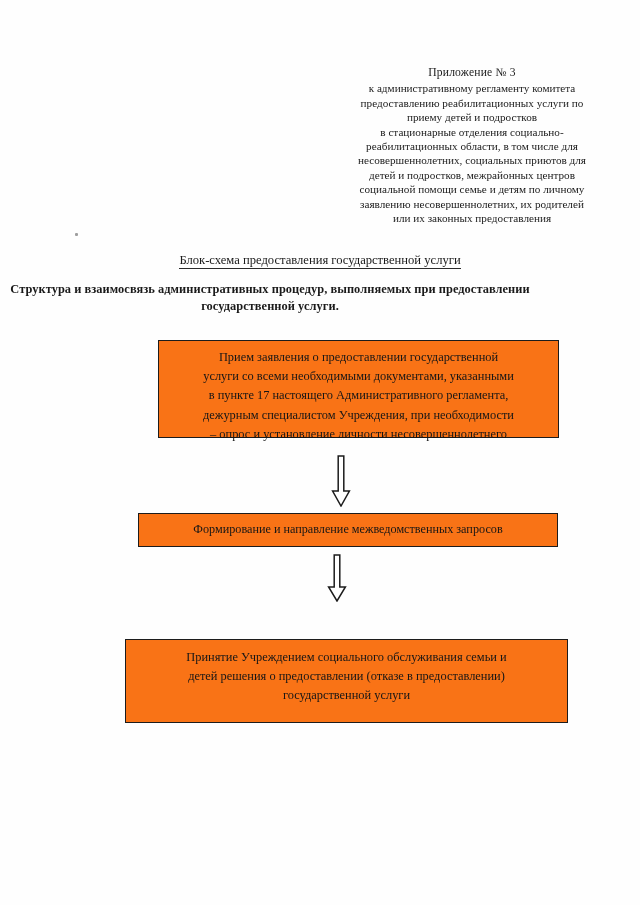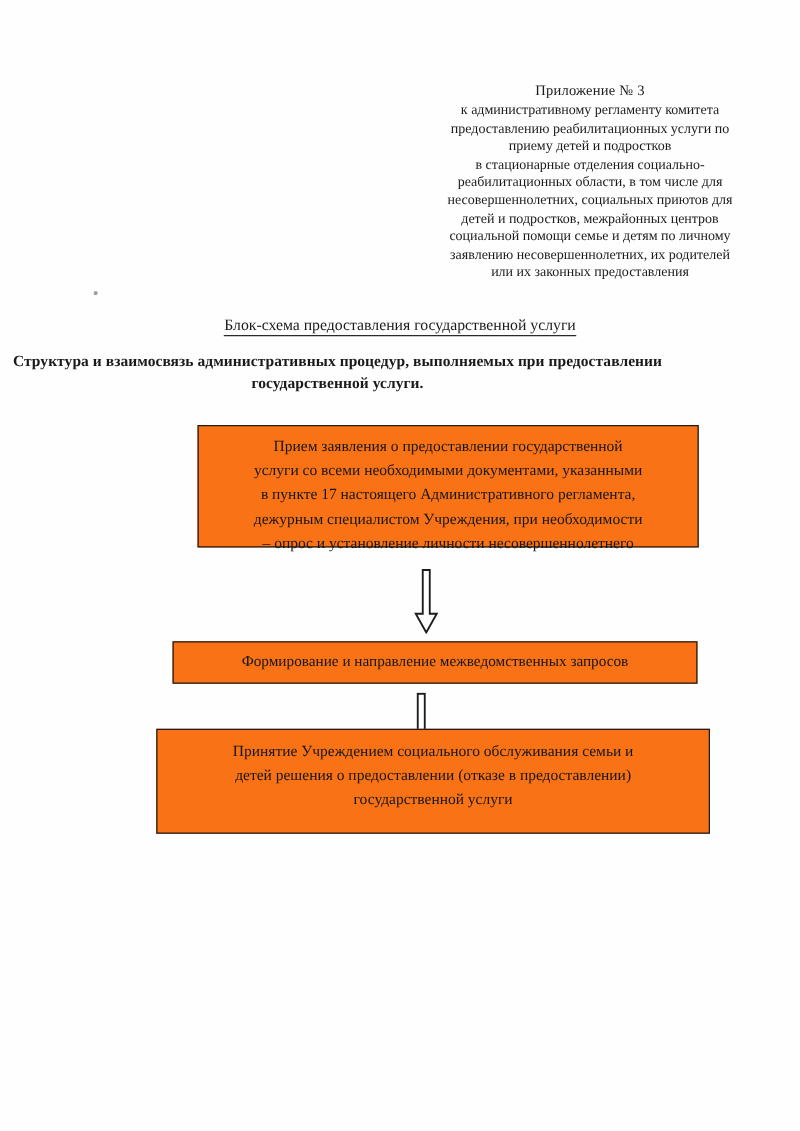--- a/index.html
+++ b/index.html
@@ -120,21 +120,21 @@
     width: 420px;
     height: 34px;
   }
   #box-requests .box-text {
     padding-top: 6px;
     font-size: 12.2px;
   }
 
   #box-decision {
     left: 125px;
-    top: 583px;
+    top: 639px;
     width: 443px;
     height: 84px;
   }
   #box-decision .box-text {
     padding-top: 8px;
   }
 
   
   .arrow {
     position: absolute;

